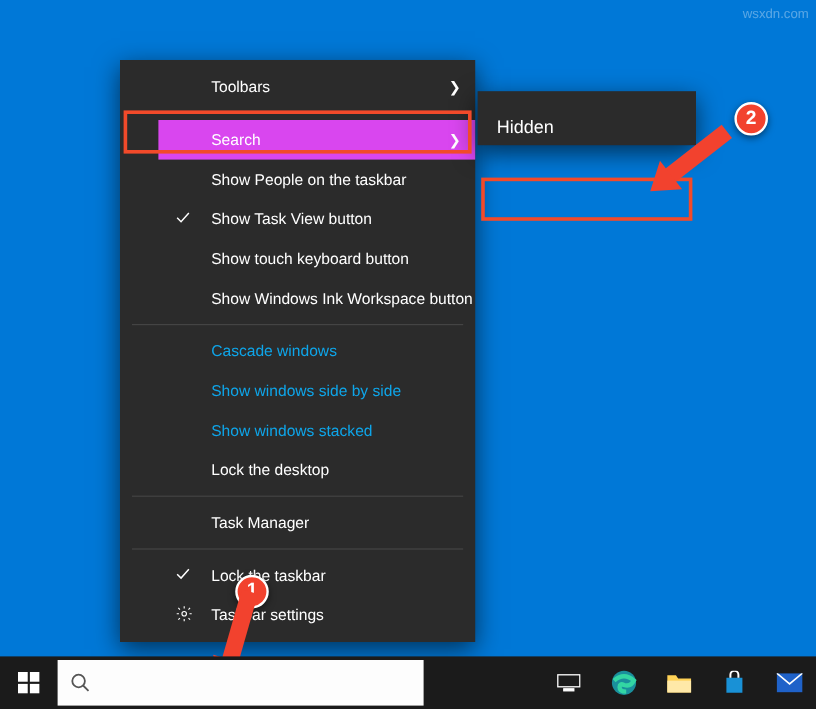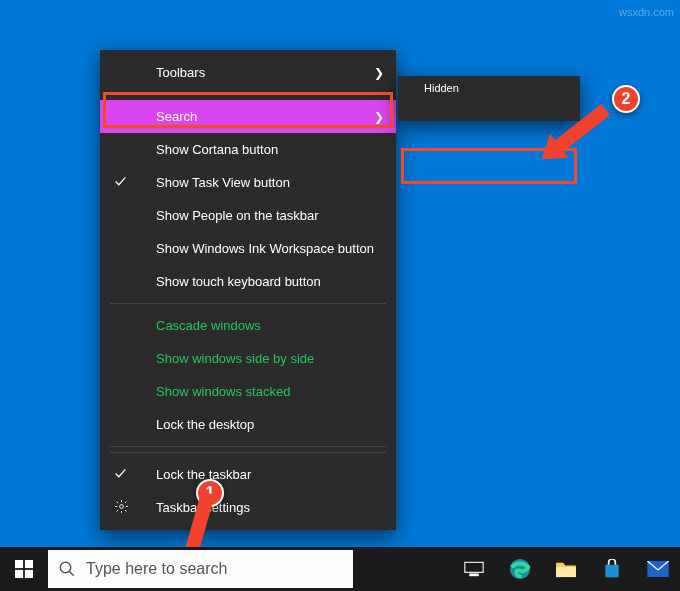--- a/index.html
+++ b/index.html
@@ -34,24 +34,25 @@
     align-items: center; justify-content: center;
   }
   
   .ctx {
     position: absolute; left: 100px; top: 50px;
     width: 296px; background: #2b2b2b;
     padding: 6px 0; box-shadow: 0 6px 20px rgba(0,0,0,.6);
   }
   .ctx-item {
     height: 33px; display: flex; align-items: center;
-    padding-left: 56px; color: #fff; font-size: 13px;
+    padding-left: 44px; color: #fff; font-size: 13px;
     position: relative;
-  }
-  .ctx-item.disabled { color: #22c55e; }
+    margin-left: 32px;
+  }
+  .ctx-item.disabled { color: #0ea5e9; }
   .ctx-sep { height: 1px; background: #444; margin: 5px 10px; }
   .ctx-chevron {
     position: absolute; right: 12px; top: 50%; transform: translateY(-50%);
     color: #fff; font-size: 12px;
   }
   .ctx-check {
     position: absolute; left: 14px; top: 50%; transform: translateY(-50%);
   }
   .ctx-gear {
     position: absolute; left: 14px; top: 50%; transform: translateY(-50%);
@@ -61,22 +62,22 @@
     width: 290px; height: 36px;
     border: 3px solid #f24a2a; pointer-events: none;
   }
   
   .submenu {
     position: absolute; left: 398px; top: 76px;
     width: 182px; background: #2b2b2b;
     padding: 6px 0; box-shadow: 0 6px 20px rgba(0,0,0,.6);
   }
   .sub-item {
-    height: 33px; display: flex; align-items: flex-start;
-    padding-left: 26px; color: #fff; font-size: 11px;
+    height: 33px; display: flex; align-items: flex-end;
+    padding-left: 16px; color: #fff; font-size: 15px;
     position: relative;
   }
   .hl-showbox {
     position: absolute; left: 401px; top: 148px;
     width: 176px; height: 36px;
     border: 3px solid #f24a2a; pointer-events: none;
   }
   
   .badge {
     width: 28px; height: 28px; border-radius: 50%;
@@ -120,53 +121,53 @@
   <div class="ctx-item">
     <span>Toolbars</span>
     <span class="ctx-chevron">❯</span>
   </div>
   <div class="ctx-sep"></div>
   <div class="ctx-item" style="background:#d946ef;">
     <span>Search</span>
     <span class="ctx-chevron">❯</span>
   </div>
   <div class="ctx-item">
-    <span>Show Cortana button</span>
+    <span>Show People on the taskbar</span>
   </div>
   <div class="ctx-item">
     <span class="ctx-check">
       <svg width="13" height="13" viewBox="0 0 16 16">
           <path d="M2 8 L6 12 L14 3" stroke="#fff" stroke-width="1.5" fill="none"></path>
         </svg>
     </span>
     <span>Show Task View button</span>
   </div>
   <div class="ctx-item">
-    <span>Show People on the taskbar</span>
+    <span>Show touch keyboard button</span>
   </div>
   <div class="ctx-item">
     <span>Show Windows Ink Workspace button</span>
-  </div>
-  <div class="ctx-item">
-    <span>Show touch keyboard button</span>
   </div>
   <div class="ctx-sep"></div>
   <div class="ctx-item disabled">
     <span>Cascade windows</span>
   </div>
   <div class="ctx-item disabled">
     <span>Show windows side by side</span>
   </div>
   <div class="ctx-item disabled">
     <span>Show windows stacked</span>
   </div>
   <div class="ctx-item">
     <span>Lock the desktop</span>
   </div>
   <div class="ctx-sep"></div>
+  <div class="ctx-item">
+    <span>Task Manager</span>
+  </div>
   <div class="ctx-sep"></div>
   <div class="ctx-item">
     <span class="ctx-check">
       <svg width="13" height="13" viewBox="0 0 16 16">
           <path d="M2 8 L6 12 L14 3" stroke="#fff" stroke-width="1.5" fill="none"></path>
         </svg>
     </span>
     <span>Lock the taskbar</span>
   </div>
   <div class="ctx-item">
@@ -208,21 +209,20 @@
         <rect x="11" y="0" width="9" height="9"></rect>
         <rect x="0" y="11" width="9" height="9"></rect>
         <rect x="11" y="11" width="9" height="9"></rect>
       </svg>
   </div>
   <div class="search-box">
     <svg viewBox="0 0 24 24" fill="none" stroke="#555" stroke-width="2">
         <circle cx="10" cy="10" r="7"></circle>
         <line x1="21" y1="21" x2="15" y2="15"></line>
       </svg>
-    <span style="color:#555;">Type here to search</span>
   </div>
   <div class="tray">
     <div class="tray-item">
       <svg width="20" height="16" viewBox="0 0 24 18" fill="none" stroke="#fff" stroke-width="1.3">
           <rect x="1" y="1" width="22" height="12"></rect>
           <rect x="7" y="15" width="10" height="2" fill="#fff"></rect>
         </svg>
     </div>
     <div class="tray-item">
       <svg width="22" height="22" viewBox="0 0 24 24">

